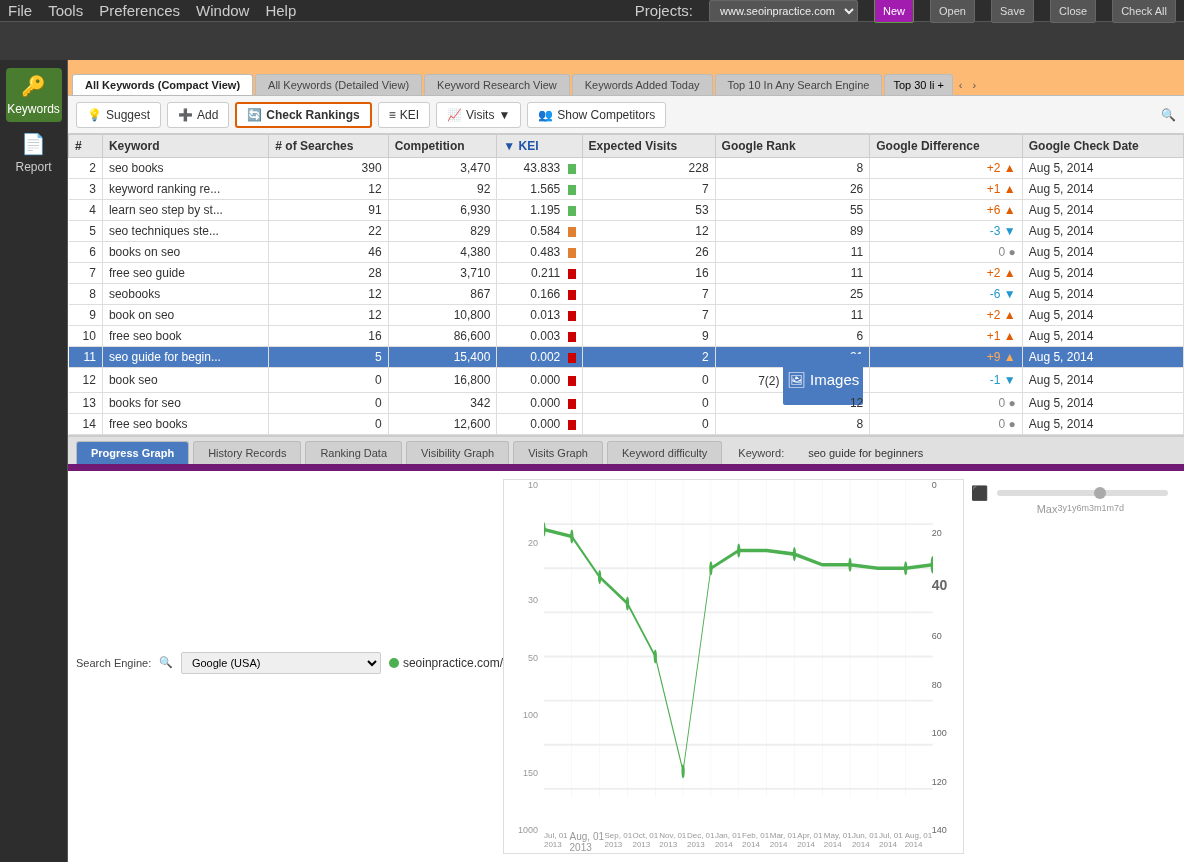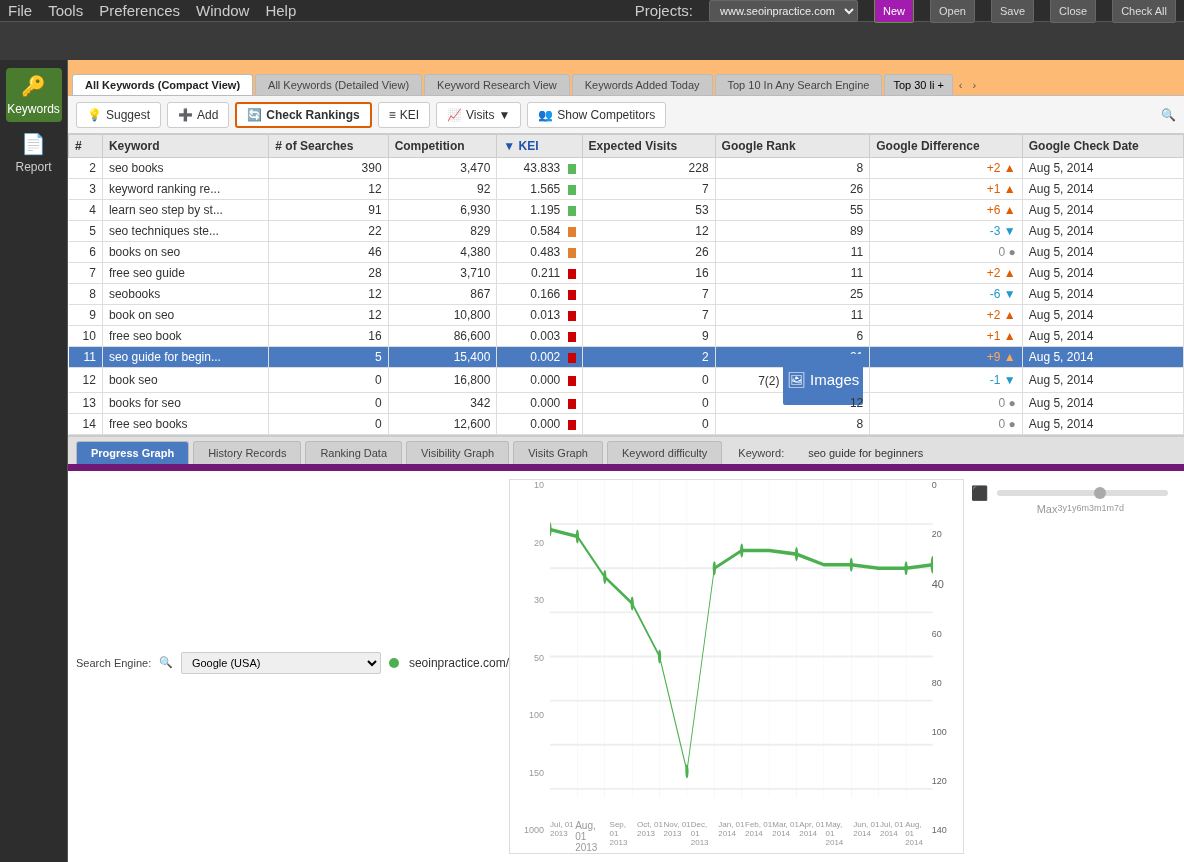--- a/index.html
+++ b/index.html
@@ -256,21 +256,21 @@
       padding: 2px 6px;
       font-size: 11px;
       height: 22px;
       border-radius: 2px;
       width: 200px;
     }
     .chart-legend {
       margin-left: auto;
       display: flex;
       align-items: center;
-      gap: 10px;
+      gap: 4px;
       font-size: 11px;
       color: #333;
     }
     .legend-dot { width: 10px; height: 10px; background: #4caf50; border-radius: 50%; display: inline-block; }
 
     .chart-container {
       flex: 1;
       position: relative;
       border: 1px solid #ddd;
     }
@@ -585,21 +585,21 @@
           <span style="font-size:9px;color:#999;text-align:right;padding-right:4px;">30</span>
           <span style="font-size:9px;color:#999;text-align:right;padding-right:4px;">50</span>
           <span style="font-size:9px;color:#999;text-align:right;padding-right:4px;">100</span>
           <span style="font-size:9px;color:#999;text-align:right;padding-right:4px;">150</span>
           <span style="font-size:9px;color:#999;text-align:right;padding-right:4px;">1000</span>
         </div>
 
         <div style="position:absolute;right:0;top:0;bottom:18px;width:35px;display:flex;flex-direction:column;justify-content:space-between;">
           <span style="font-size:9px;color:#666;padding-left:4px;">0</span>
           <span style="font-size:9px;color:#666;padding-left:4px;">20</span>
-          <span style="font-size:11px;color:#666;padding-left:4px;">40</span>
+          <span style="font-size:14px;color:#666;padding-left:4px;font-weight:bold;">40</span>
           <span style="font-size:9px;color:#666;padding-left:4px;">60</span>
           <span style="font-size:9px;color:#666;padding-left:4px;">80</span>
           <span style="font-size:9px;color:#666;padding-left:4px;">100</span>
           <span style="font-size:9px;color:#666;padding-left:4px;">120</span>
           <span style="font-size:9px;color:#666;padding-left:4px;">140</span>
         </div>
 
         <div style="position:absolute;bottom:0;left:40px;right:30px;display:flex;justify-content:space-between;">
           <span style="font-size:8px;color:#999;">Jul, 01 2013</span>
           <span style="font-size:10px;color:#999;">Aug, 01 2013</span>

